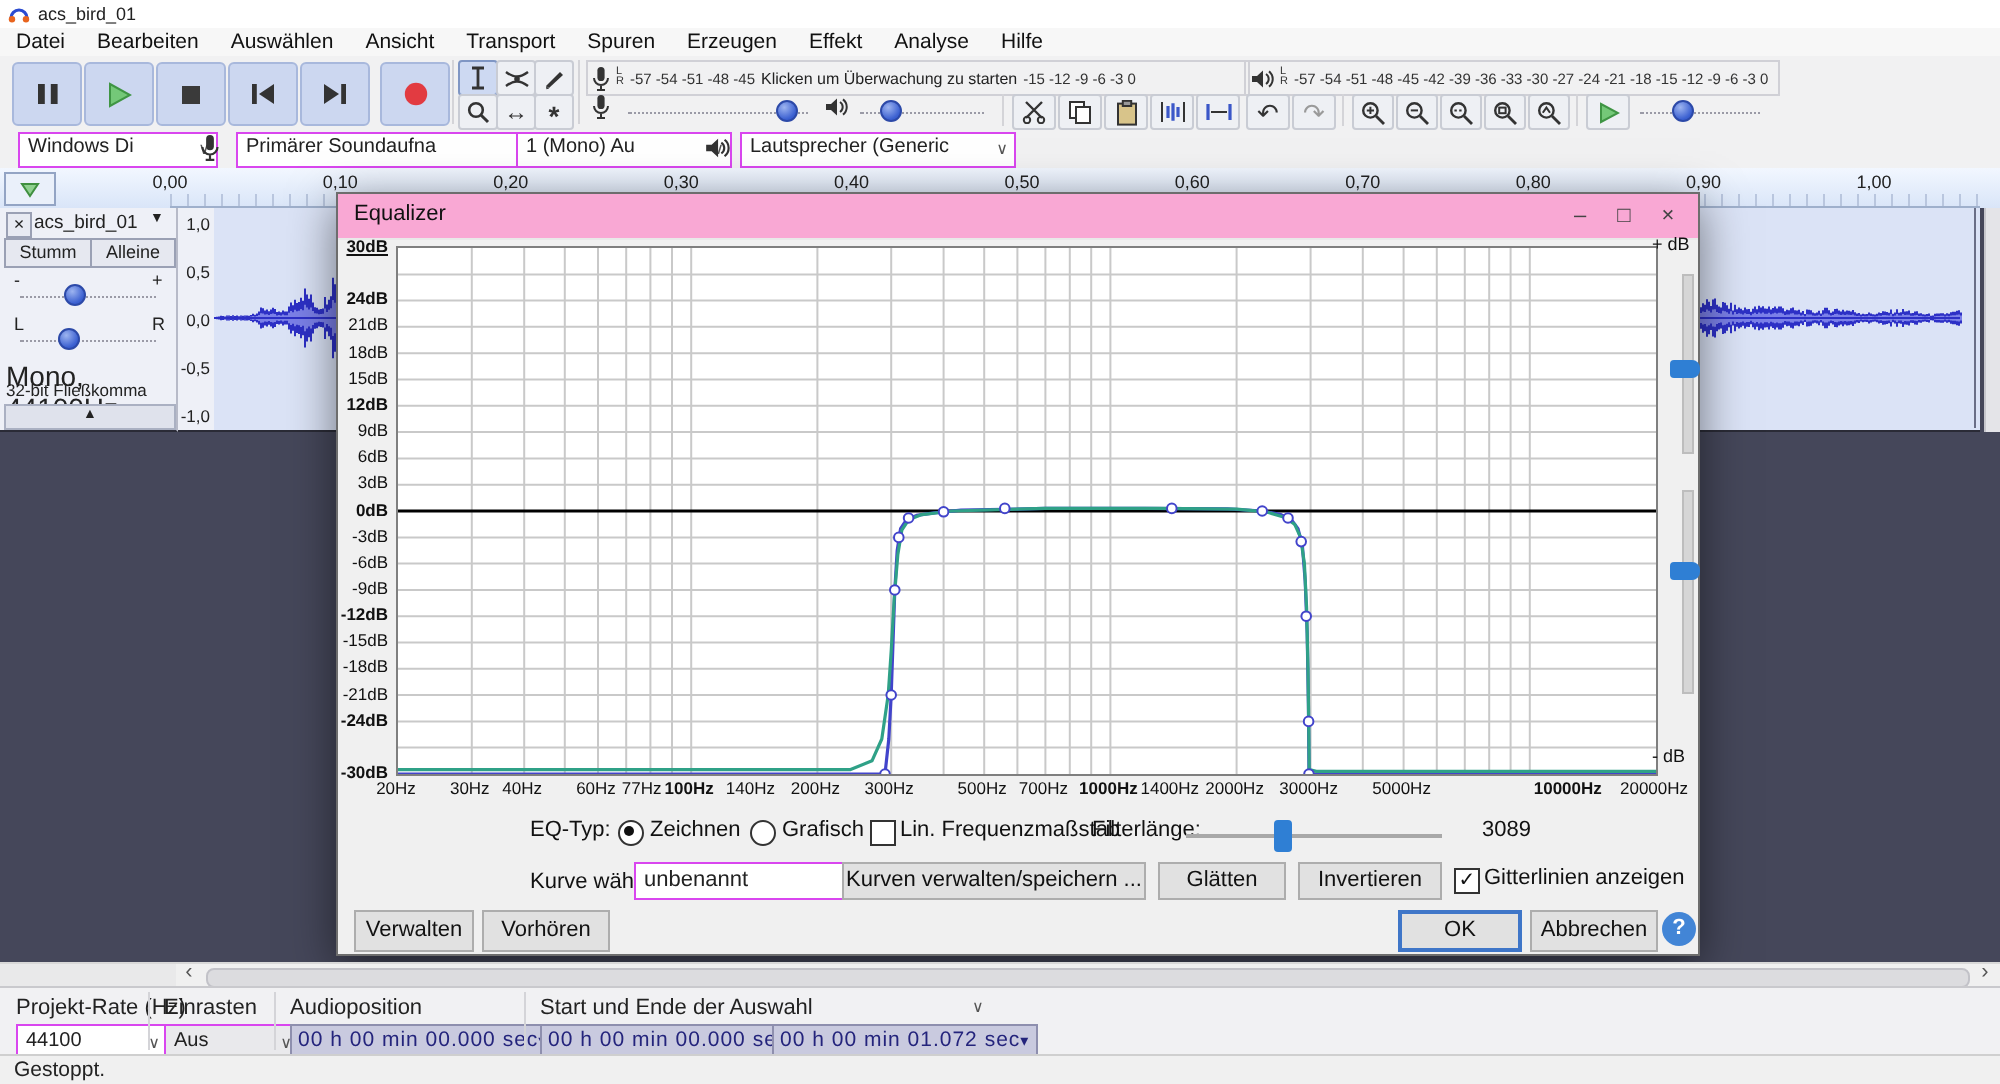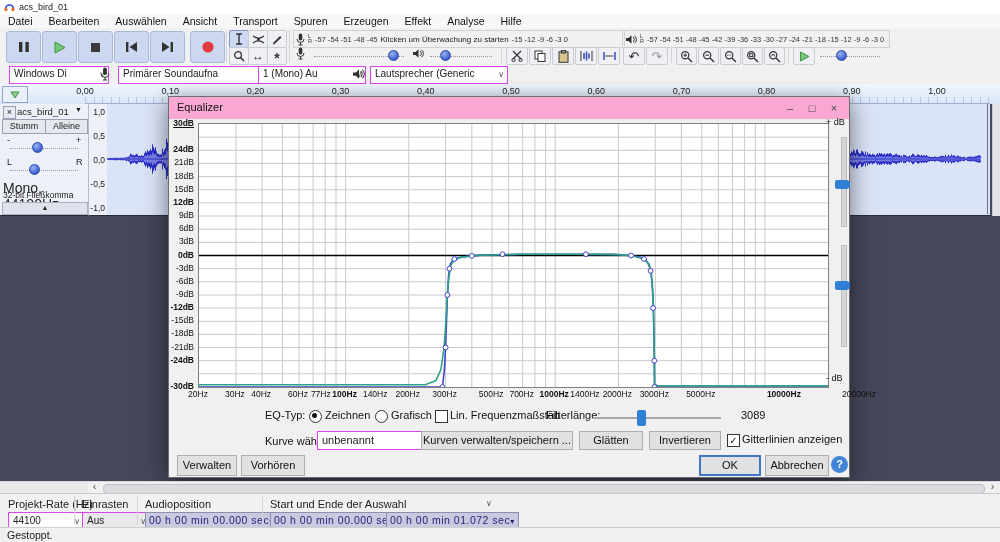--- a/index.html
+++ b/index.html
@@ -512,21 +512,21 @@
       <span class="xlab" style="left: 238.7px;">200Hz</span>
       <span class="xlab" style="left: 275.6px;">300Hz</span>
       <span class="xlab" style="left: 322.1px;">500Hz</span>
       <span class="xlab" style="left: 352.7px;">700Hz</span>
       <span class="xlab" style="left: 385.2px; font-weight: bold;">1000Hz</span>
       <span class="xlab" style="left: 415.9px;">1400Hz</span>
       <span class="xlab" style="left: 448.3px;">2000Hz</span>
       <span class="xlab" style="left: 485.3px;">3000Hz</span>
       <span class="xlab" style="left: 531.8px;">5000Hz</span>
       <span class="xlab" style="left: 594.9px; font-weight: bold; margin-left: 20px;">10000Hz</span>
-      <span class="xlab" style="left: 658px; margin-left: 32px;">20000Hz</span>
+      <span class="xlab" style="left: 658px;">20000Hz</span>
     </div>
 
   <div id="hscroll" class="abs">
     <div class="abs" style="left:0;top:0;width:88px;height:12px;background:#e9e9ea"></div>
     <span class="abs" style="left:88px;top:-2px;width:13px;text-align:center;font-size:11px;color:#555">‹</span>
     <div class="abs" style="left:103px;top:2px;width:880px;height:8px;background:#dcdcdf;border:1px solid #c2c2c8;border-radius:4px"></div>
     <span class="abs" style="left:986px;top:-2px;width:13px;text-align:center;font-size:11px;color:#555">›</span>
   </div>
 
   <div id="seltool" class="abs">

